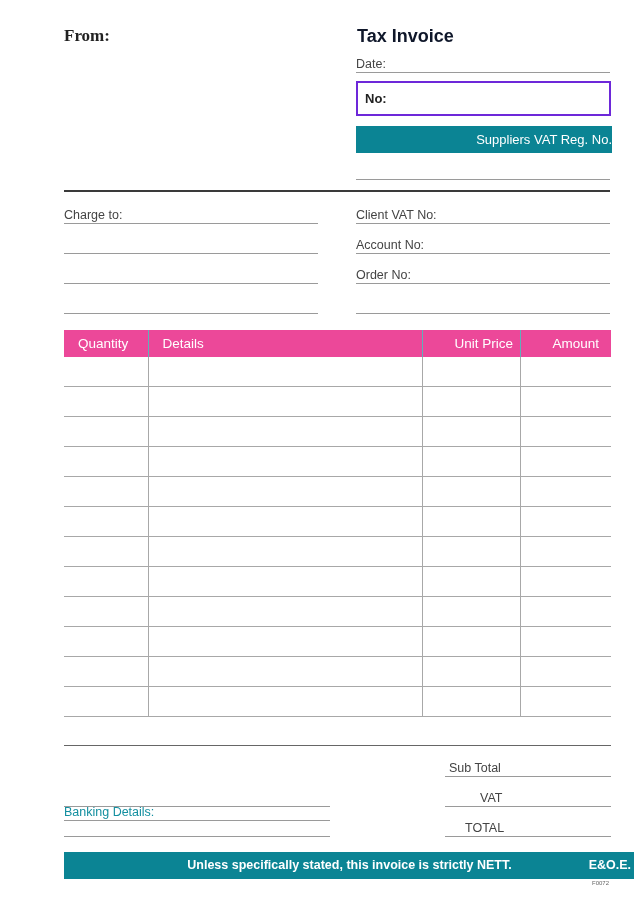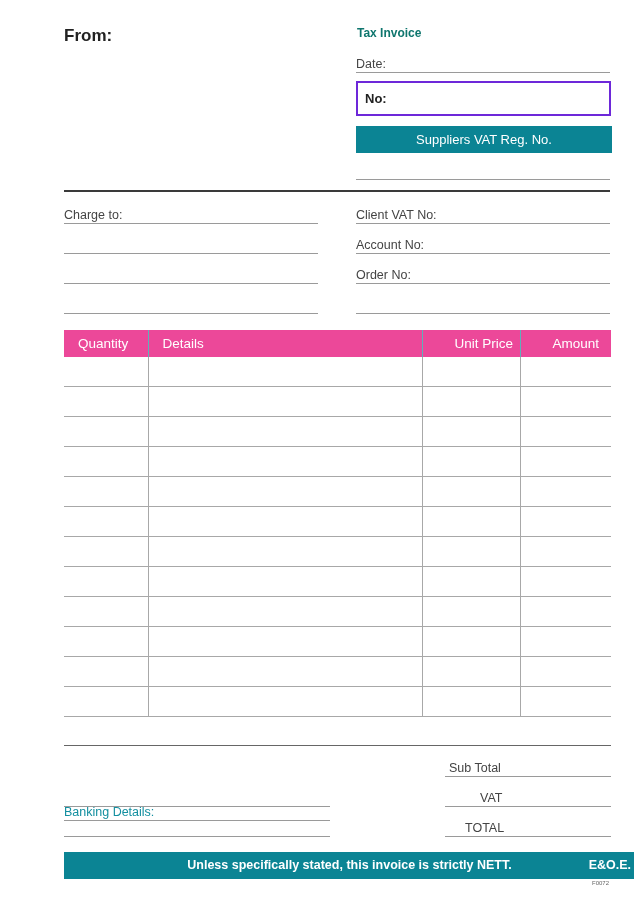--- a/index.html
+++ b/index.html
@@ -1,26 +1,26 @@
 <!DOCTYPE html>
 <html><head>
   <meta charset="utf-8">
   <style>
     html, body { margin: 0; padding: 0; background: #ffffff; }
     body { width: 634px; height: 900px; position: relative; overflow: hidden;
            font-family: "Liberation Sans", "DejaVu Sans", sans-serif; color: #333; }
     .abs { position: absolute; }
-    .from-title { left: 64px; top: 26px; font-size: 17px; font-weight: bold; color: #222; }
-    .tax-title { left: 357px; top: 26px; font-size: 12px; font-weight: bold; color: #0f766e; }
+    .from-title { left: 64px; top: 26px; font-size: 17px; font-weight: bold; color: #222; font-family: Liberation Serif, serif; }
+    .tax-title { left: 357px; top: 26px; font-size: 18px; font-weight: bold; color: #0f172a; }
     .field-line { position: absolute; border-bottom: 1px solid #9a9a9a; height: 18px; }
     .field-label { font-size: 12.5px; color: #444; line-height: 16px; }
     .no-box { left: 356px; top: 81px; width: 251px; height: 31px; border: 2px solid #6d28d9; box-sizing: content-box; }
     .no-label { position: absolute; left: 7px; top: 8px; font-size: 13px; font-weight: bold; color: #222; }
     .vat-bar { left: 356px; top: 126px; width: 256px; height: 27px; background: #0b8494; color: #fff;
-               font-size: 13px; text-align: center; line-height: 27px; }
+               font-size: 13px; text-align: right; line-height: 27px; }
     .thick-rule { left: 64px; top: 190px; width: 546px; height: 2px; background: #3a3a3a; }
     table.items { position: absolute; left: 64px; top: 330px; width: 547px; border-collapse: collapse; table-layout: fixed; }
     table.items th { background: #ec4899; color: #fff; font-weight: normal; font-size: 13.5px;
                      height: 27px; text-align: left; padding: 0 0 0 14px; border-left: 1px solid #5fb0ba; }
     table.items th:first-child { border-left: none; }
     table.items td { height: 29px; border-bottom: 1px solid #a8a8a8; border-left: 1px solid #a8a8a8; padding: 0; }
     table.items td:first-child { border-left: none; }
     .bottom-rule { left: 64px; top: 745px; width: 547px; height: 1px; background: #666; }
     .banking-label { color: #138fa0; }
     .footer-bar { left: 64px; top: 852px; width: 547px; height: 27px; background: #0b8494; color: #fff; padding-left: 24px; }

